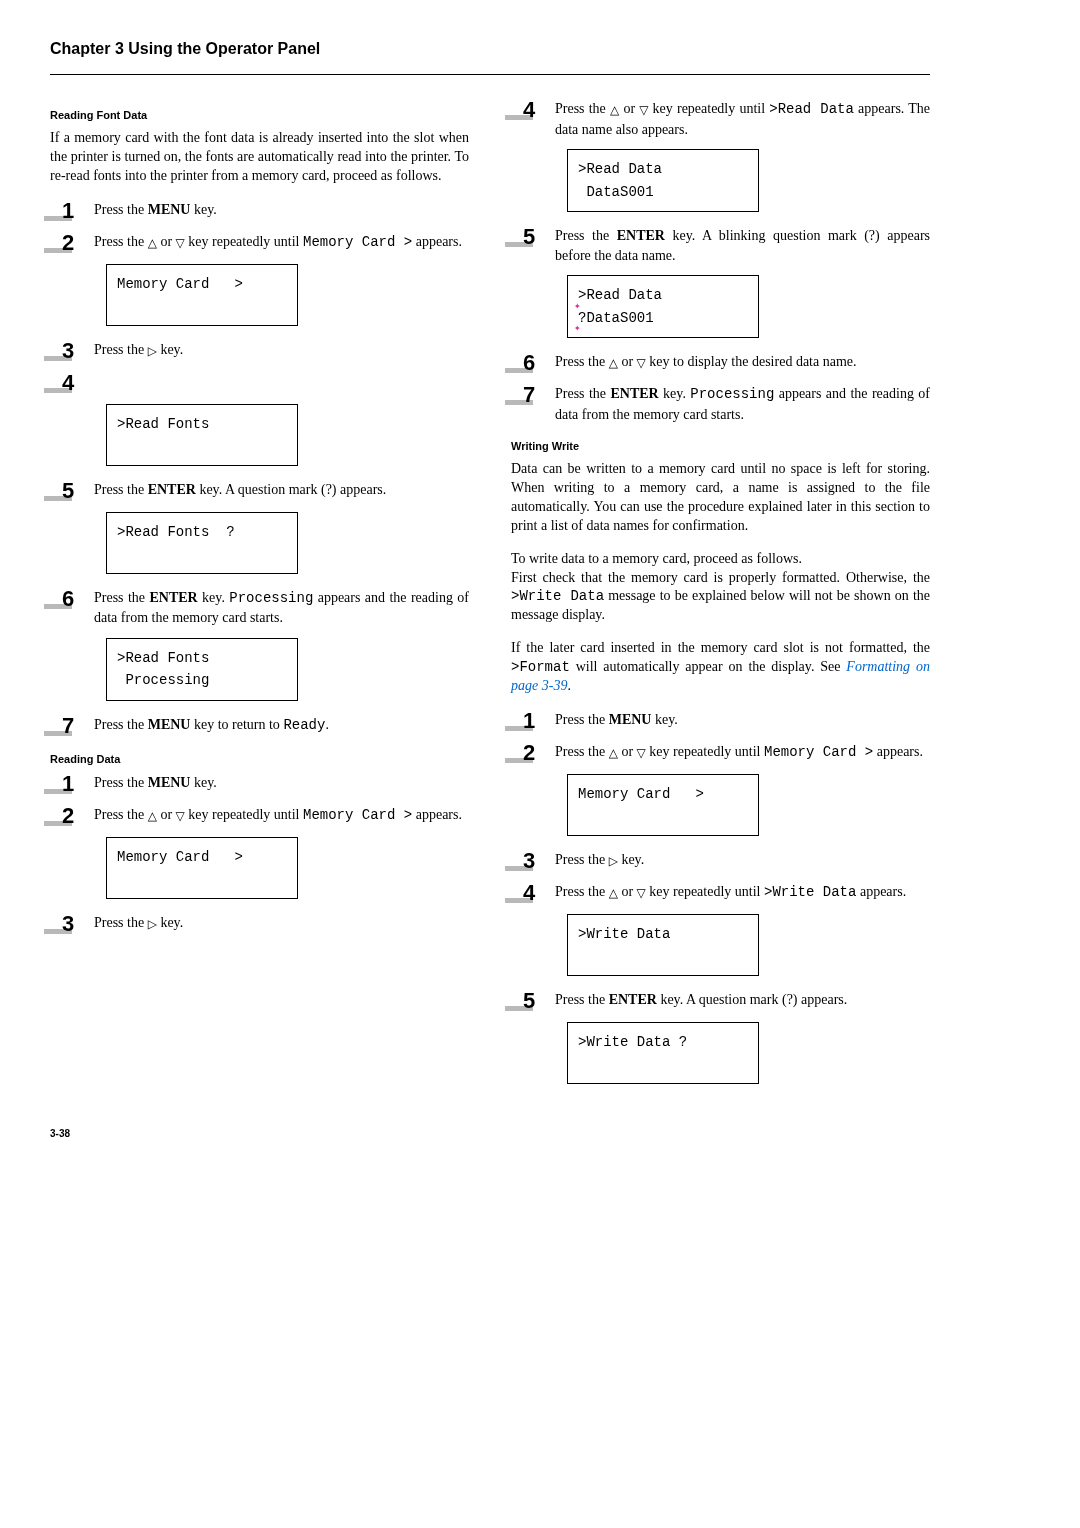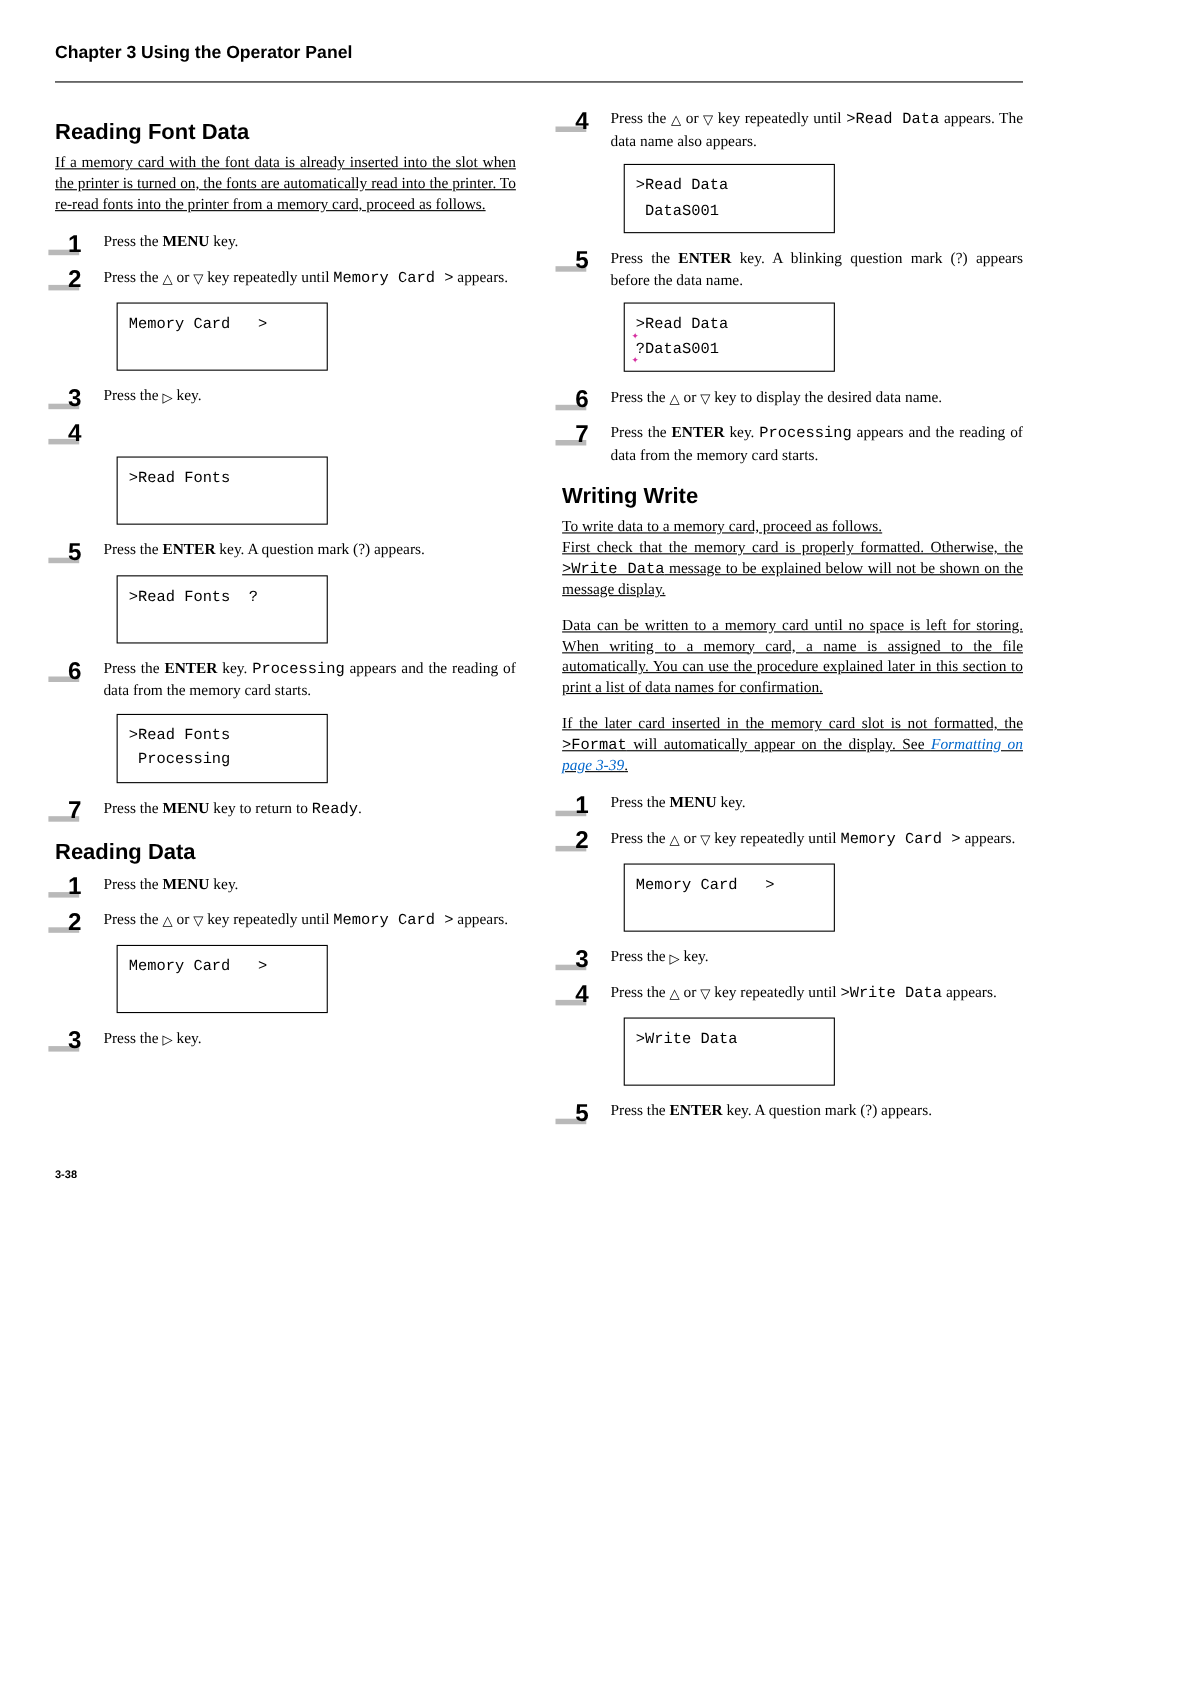--- a/index.html
+++ b/index.html
@@ -24,28 +24,27 @@
     display: flex;
     gap: 42px;
   }
   .col {
     flex: 1;
     min-width: 0;
   }
   .section-title {
     font-family: Arial, Helvetica, sans-serif;
     font-weight: bold;
-    font-size: 20px;
+    font-size: 11px;
     margin: 16px 0 8px 0;
   }
   .para {
     text-align: justify;
     margin: 0 0 14px 0;
     line-height: 1.35;
-    text-decoration: underline;
   }
   .step {
     display: flex;
     align-items: flex-start;
     margin: 6px 0 10px 0;
   }
   .step-num {
     width: 36px;
     flex: 0 0 36px;
     position: relative;
@@ -245,27 +244,27 @@
     </div>
 
     <div class="step">
       <div class="step-num"><span>7</span></div>
       <div class="step-body">
         <span>Press the </span><span class="bold">ENTER</span><span> key. </span><span class="mono">Processing</span><span> appears and the reading of data from the memory card starts.</span>
       </div>
     </div>
 
     <div class="section-title">Writing Write</div>
+    <p class="para">Data can be written to a memory card until no space is left for storing. When writing to a memory card, a name is assigned to the file automatically. You can use the procedure explained later in this section to print a list of data names for confirmation.</p>
+
     <p class="para">
       <span>To write data to a memory card, proceed as follows.</span><br>
       <span>First check that the memory card is properly formatted. Otherwise, the </span><span class="mono">&gt;Write Data</span><span> message to be explained below will not be shown on the message display.</span>
     </p>
 
-    <p class="para">Data can be written to a memory card until no space is left for storing. When writing to a memory card, a name is assigned to the file automatically. You can use the procedure explained later in this section to print a list of data names for confirmation.</p>
-
     <p class="para">
       <span>If the later card inserted in the memory card slot is not formatted, the </span><span class="mono">&gt;Format</span><span> will automatically appear on the display. See </span><span class="link">Formatting on page 3-39</span><span>.</span>
     </p>
 
     <div class="step">
       <div class="step-num"><span>1</span></div>
       <div class="step-body">
         <span>Press the </span><span class="bold">MENU</span><span> key.</span>
       </div>
     </div>
@@ -292,17 +291,18 @@
       </div>
     </div>
     <div class="lcd">&gt;Write Data</div>
 
     <div class="step">
       <div class="step-num"><span>5</span></div>
       <div class="step-body">
         <span>Press the </span><span class="bold">ENTER</span><span> key. A question mark (?) appears.</span>
       </div>
     </div>
+    <div class="lcd">&gt;Write Data ?</div>
 
   </div>
 </div>
 
 <div class="page-num">3-38</div>
 
 </body></html>

